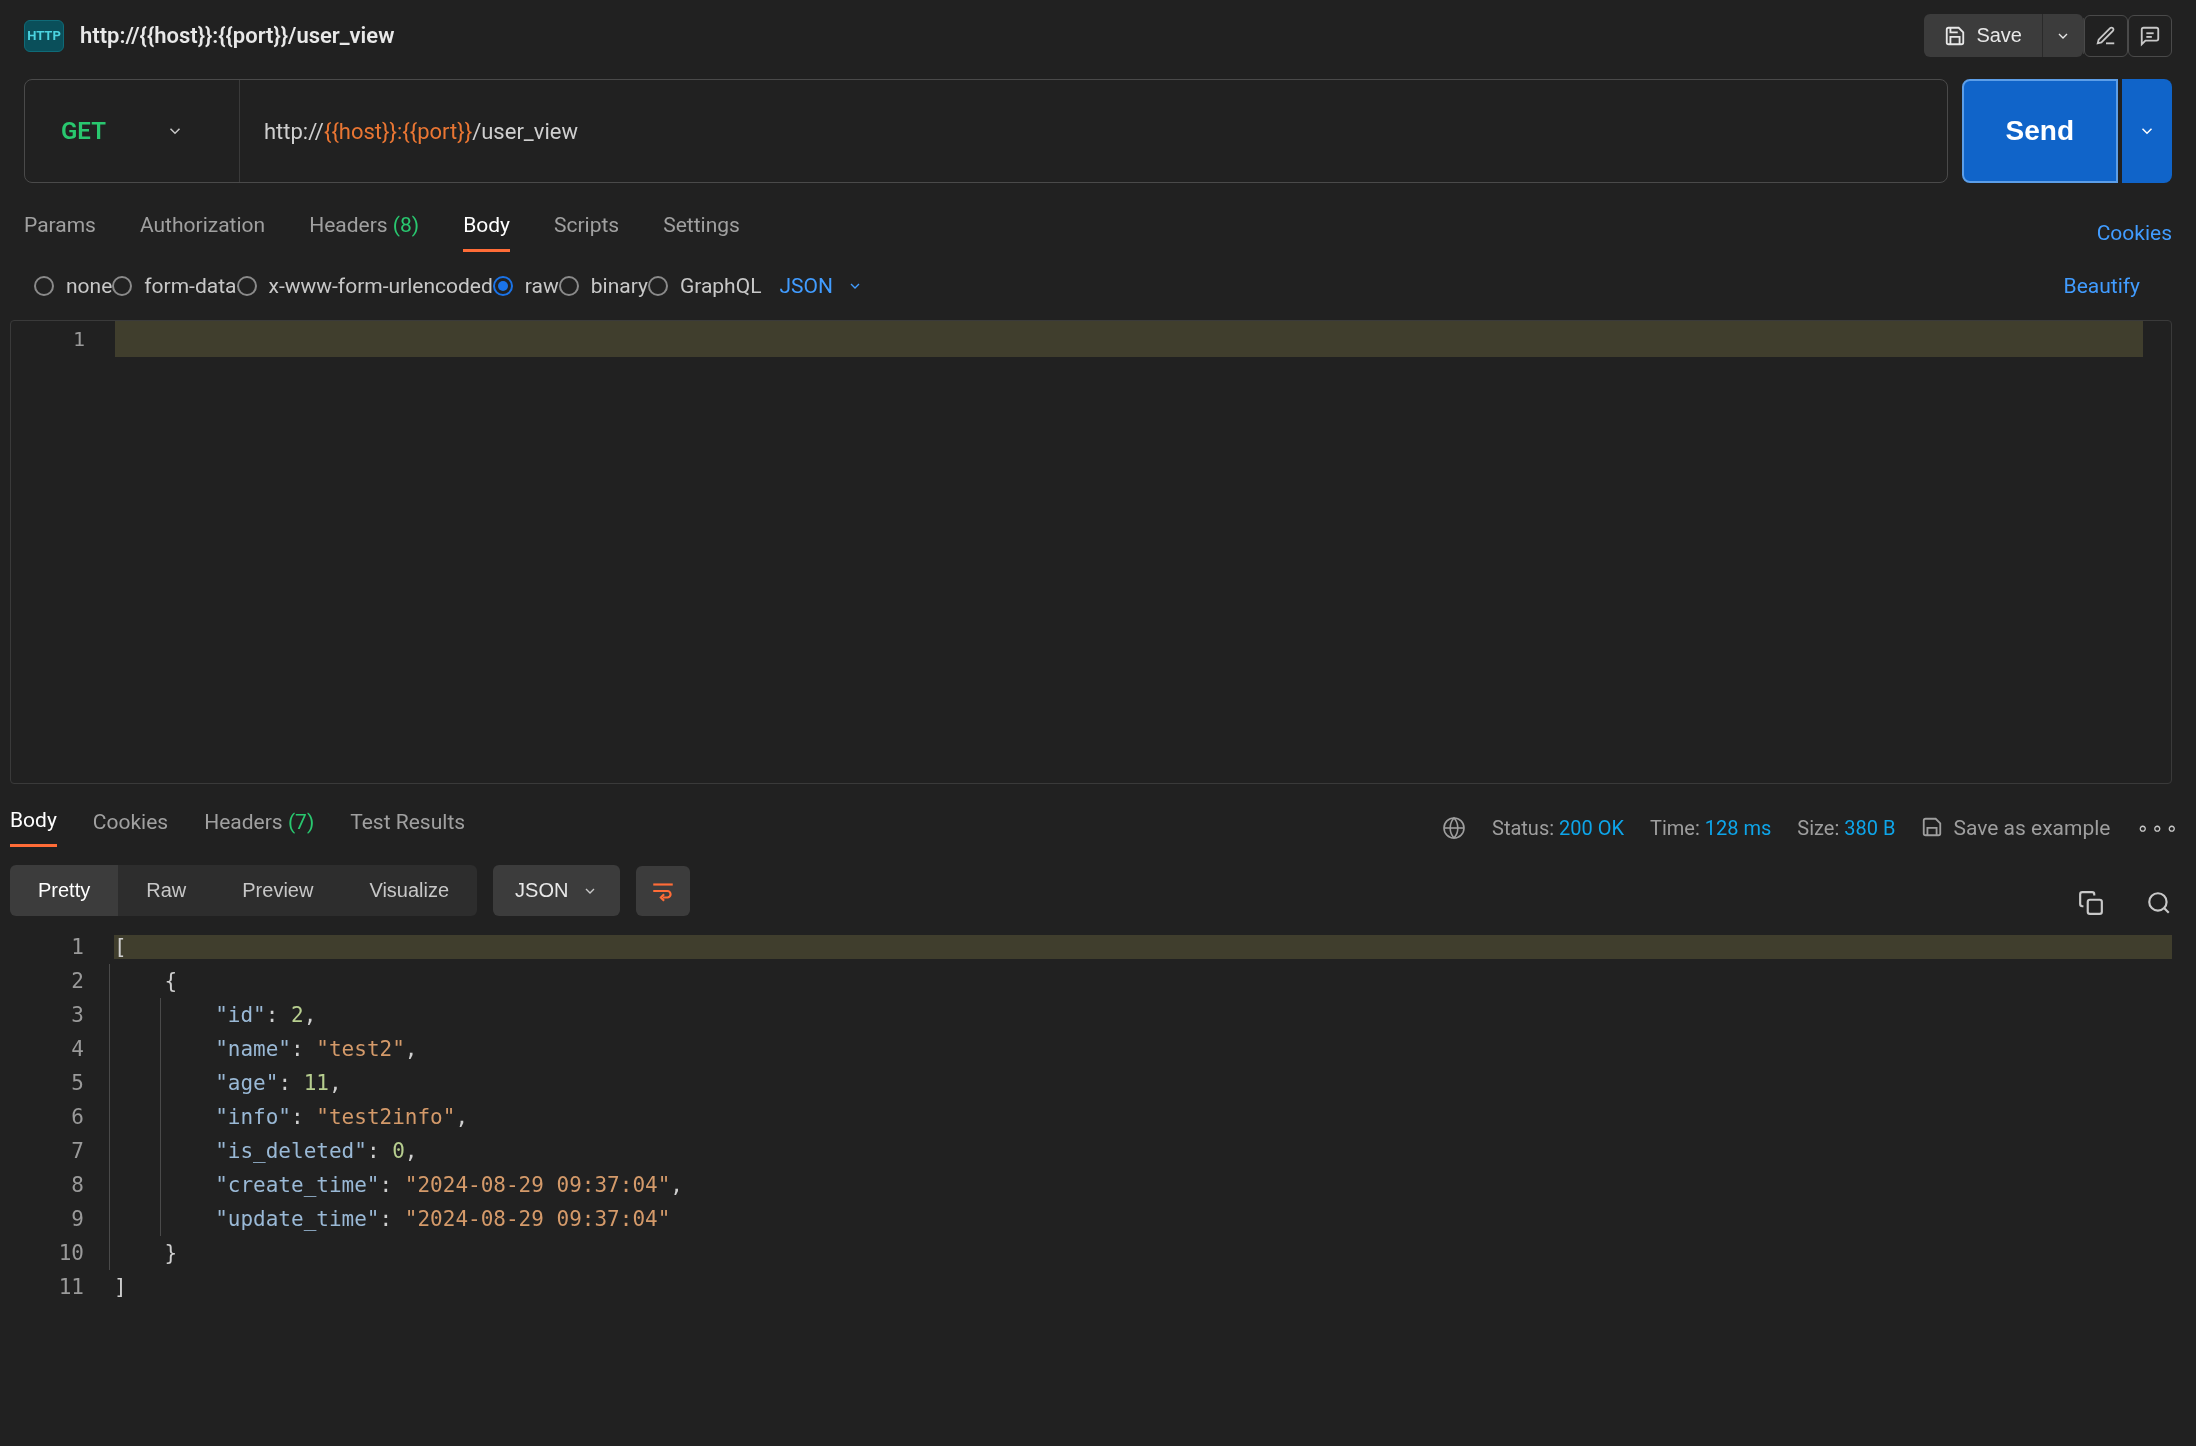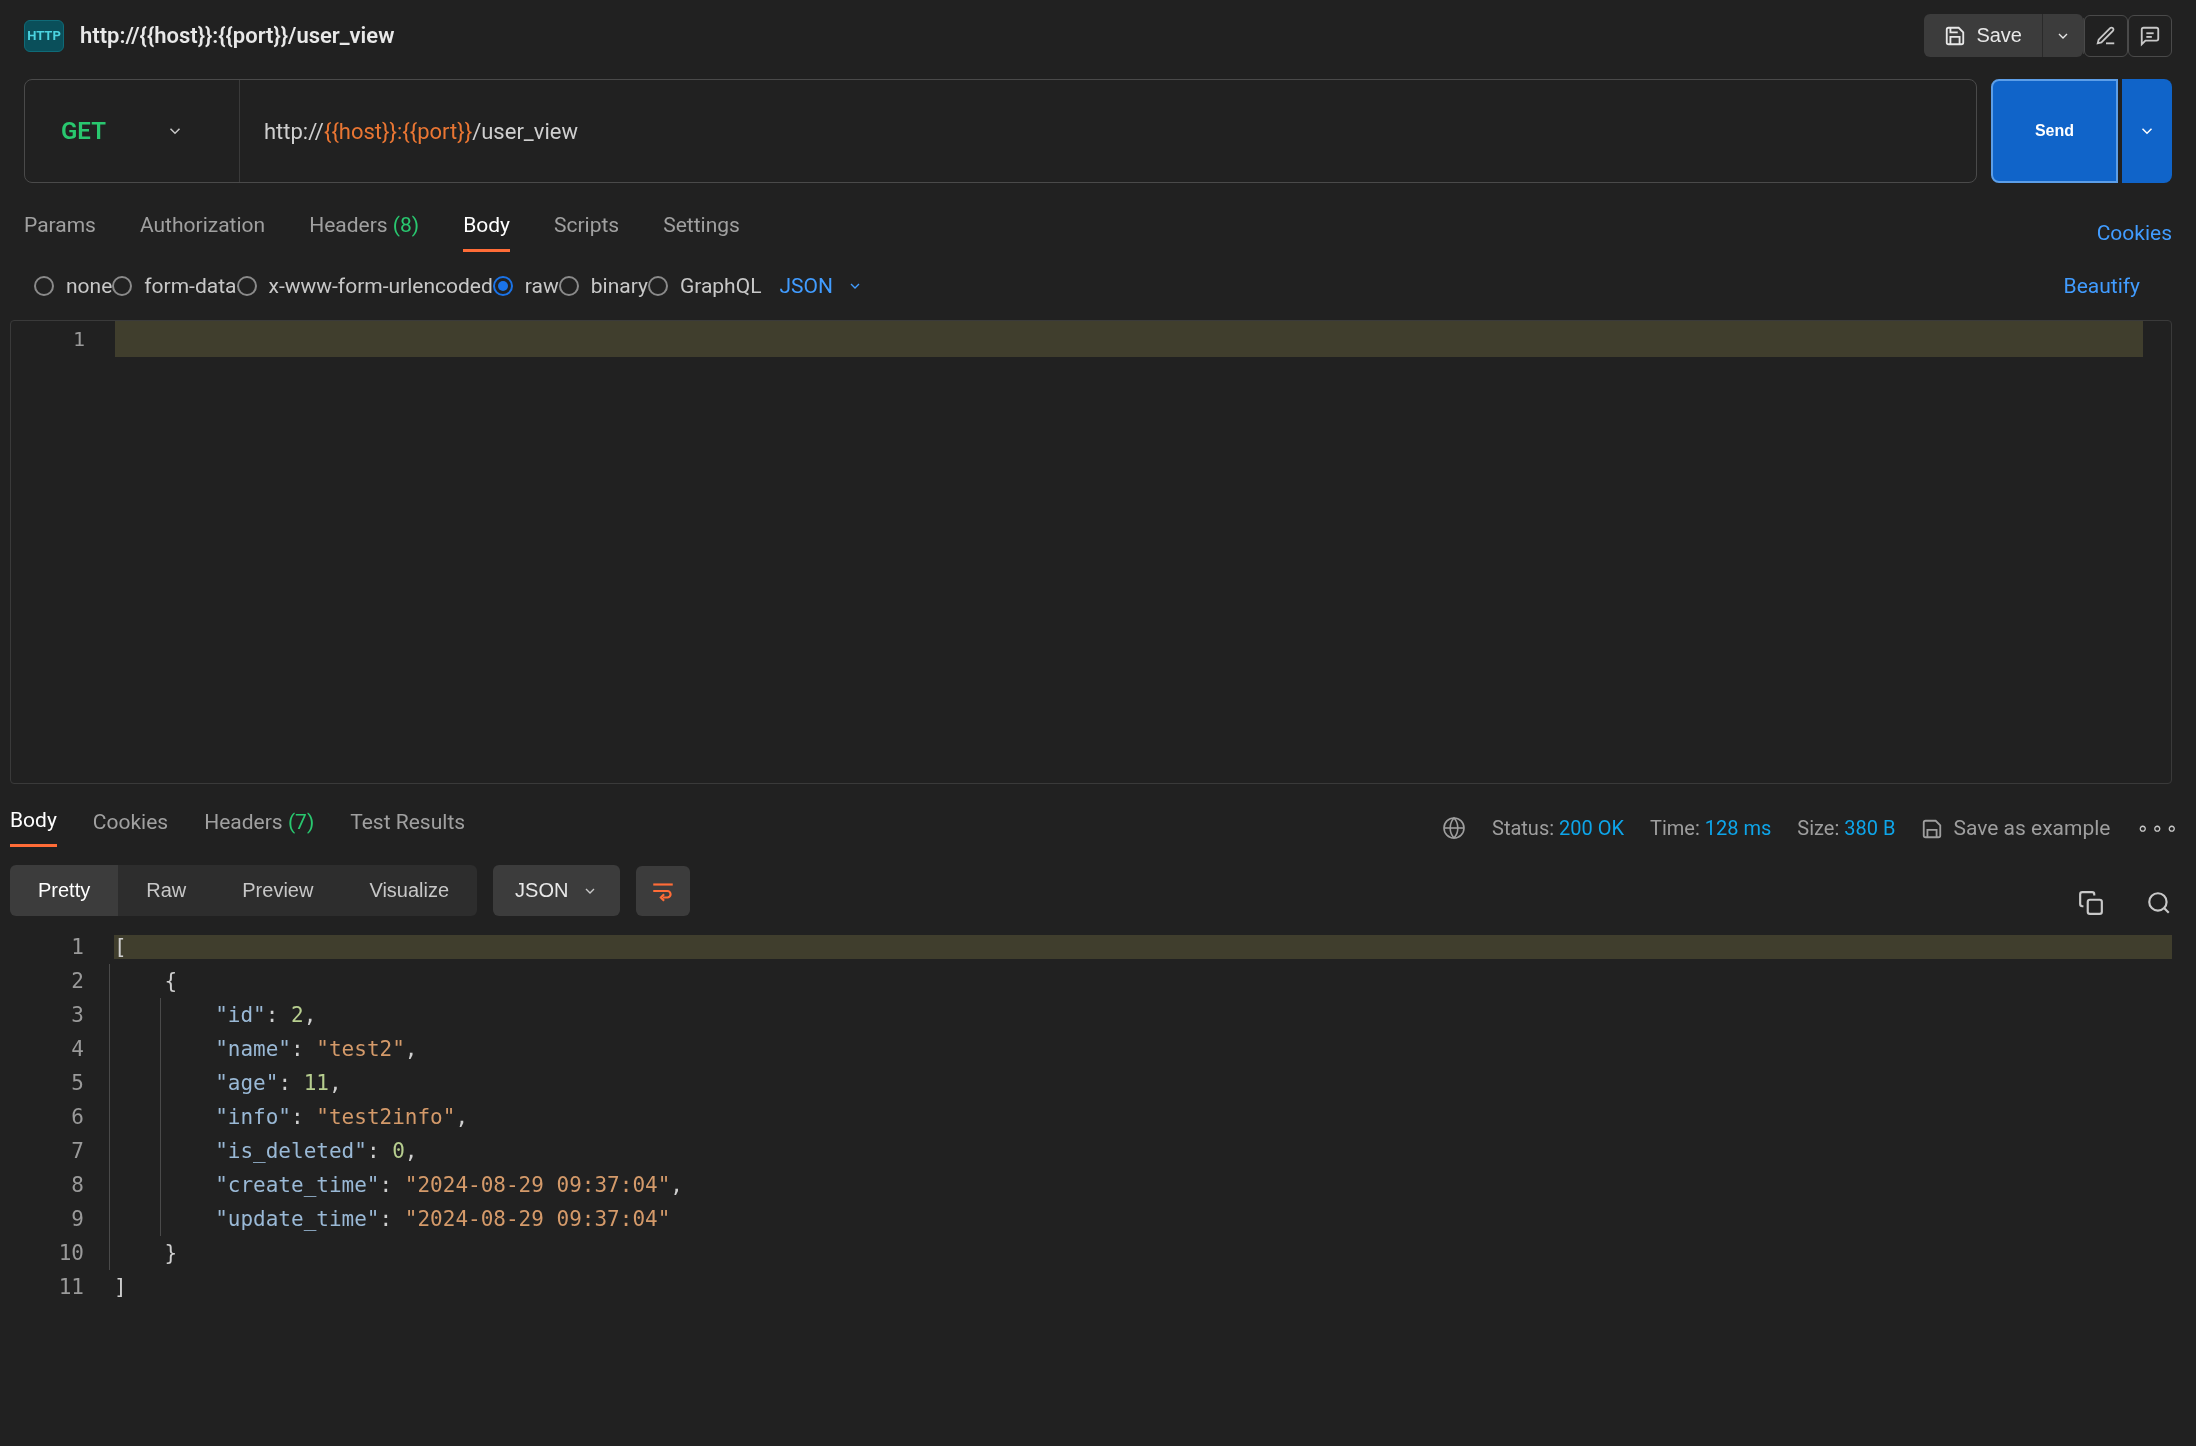--- a/index.html
+++ b/index.html
@@ -106,21 +106,21 @@
     font-size: 22px;
     color: #e8e8e8;
   }
   .url-tpl { color: #ea7633; }
   .url-plain { color: #cfcfcf; }
   .send-group { display: flex; }
   .send-btn {
     background: #1064c9;
     border: 2px solid #5c9ee8;
     color: #fff;
-    font-size: 16px;
+    font-size: 28px;
     font-weight: 600;
     border-radius: 8px 0 0 8px;
     padding: 4px 42px;
     cursor: pointer;
   }
   .send-caret {
     background: #1064c9;
     border: none;
     color: #fff;
     border-radius: 0 8px 8px 0;
@@ -192,21 +192,21 @@
     display: flex;
     align-items: center;
     justify-content: space-between;
     padding: 24px 16px 0 10px;
   }
   .resp-tabs-left { display: flex; gap: 36px; font-size: 21px; align-items: center; margin-left: 0; }
   .resp-tab { color: #a0a0a0; cursor: pointer; padding-bottom: 12px; }
   .resp-tab.active { color: #fff; border-bottom: 3px solid #ff6c37; }
   .resp-meta { display: flex; align-items: center; gap: 26px; font-size: 20px; color: #9e9e9e; }
   .resp-meta .val { color: #0ea5e9; }
-  .save-example { display: flex; align-items: flex-end; gap: 10px; color: #9e9e9e; cursor: pointer; font-size: 21px; }
+  .save-example { display: flex; align-items: flex-start; gap: 10px; color: #9e9e9e; cursor: pointer; font-size: 21px; }
   .dots { color: #c7c7c7; cursor: pointer; letter-spacing: 2px; }
 
   
   .resp-toolbar {
     display: flex;
     align-items: flex-end;
     padding: 18px 24px 0 10px;
     gap: 16px;
   }
   .seg-group { display: flex; background: transparent; border-radius: 6px; overflow: hidden; }

